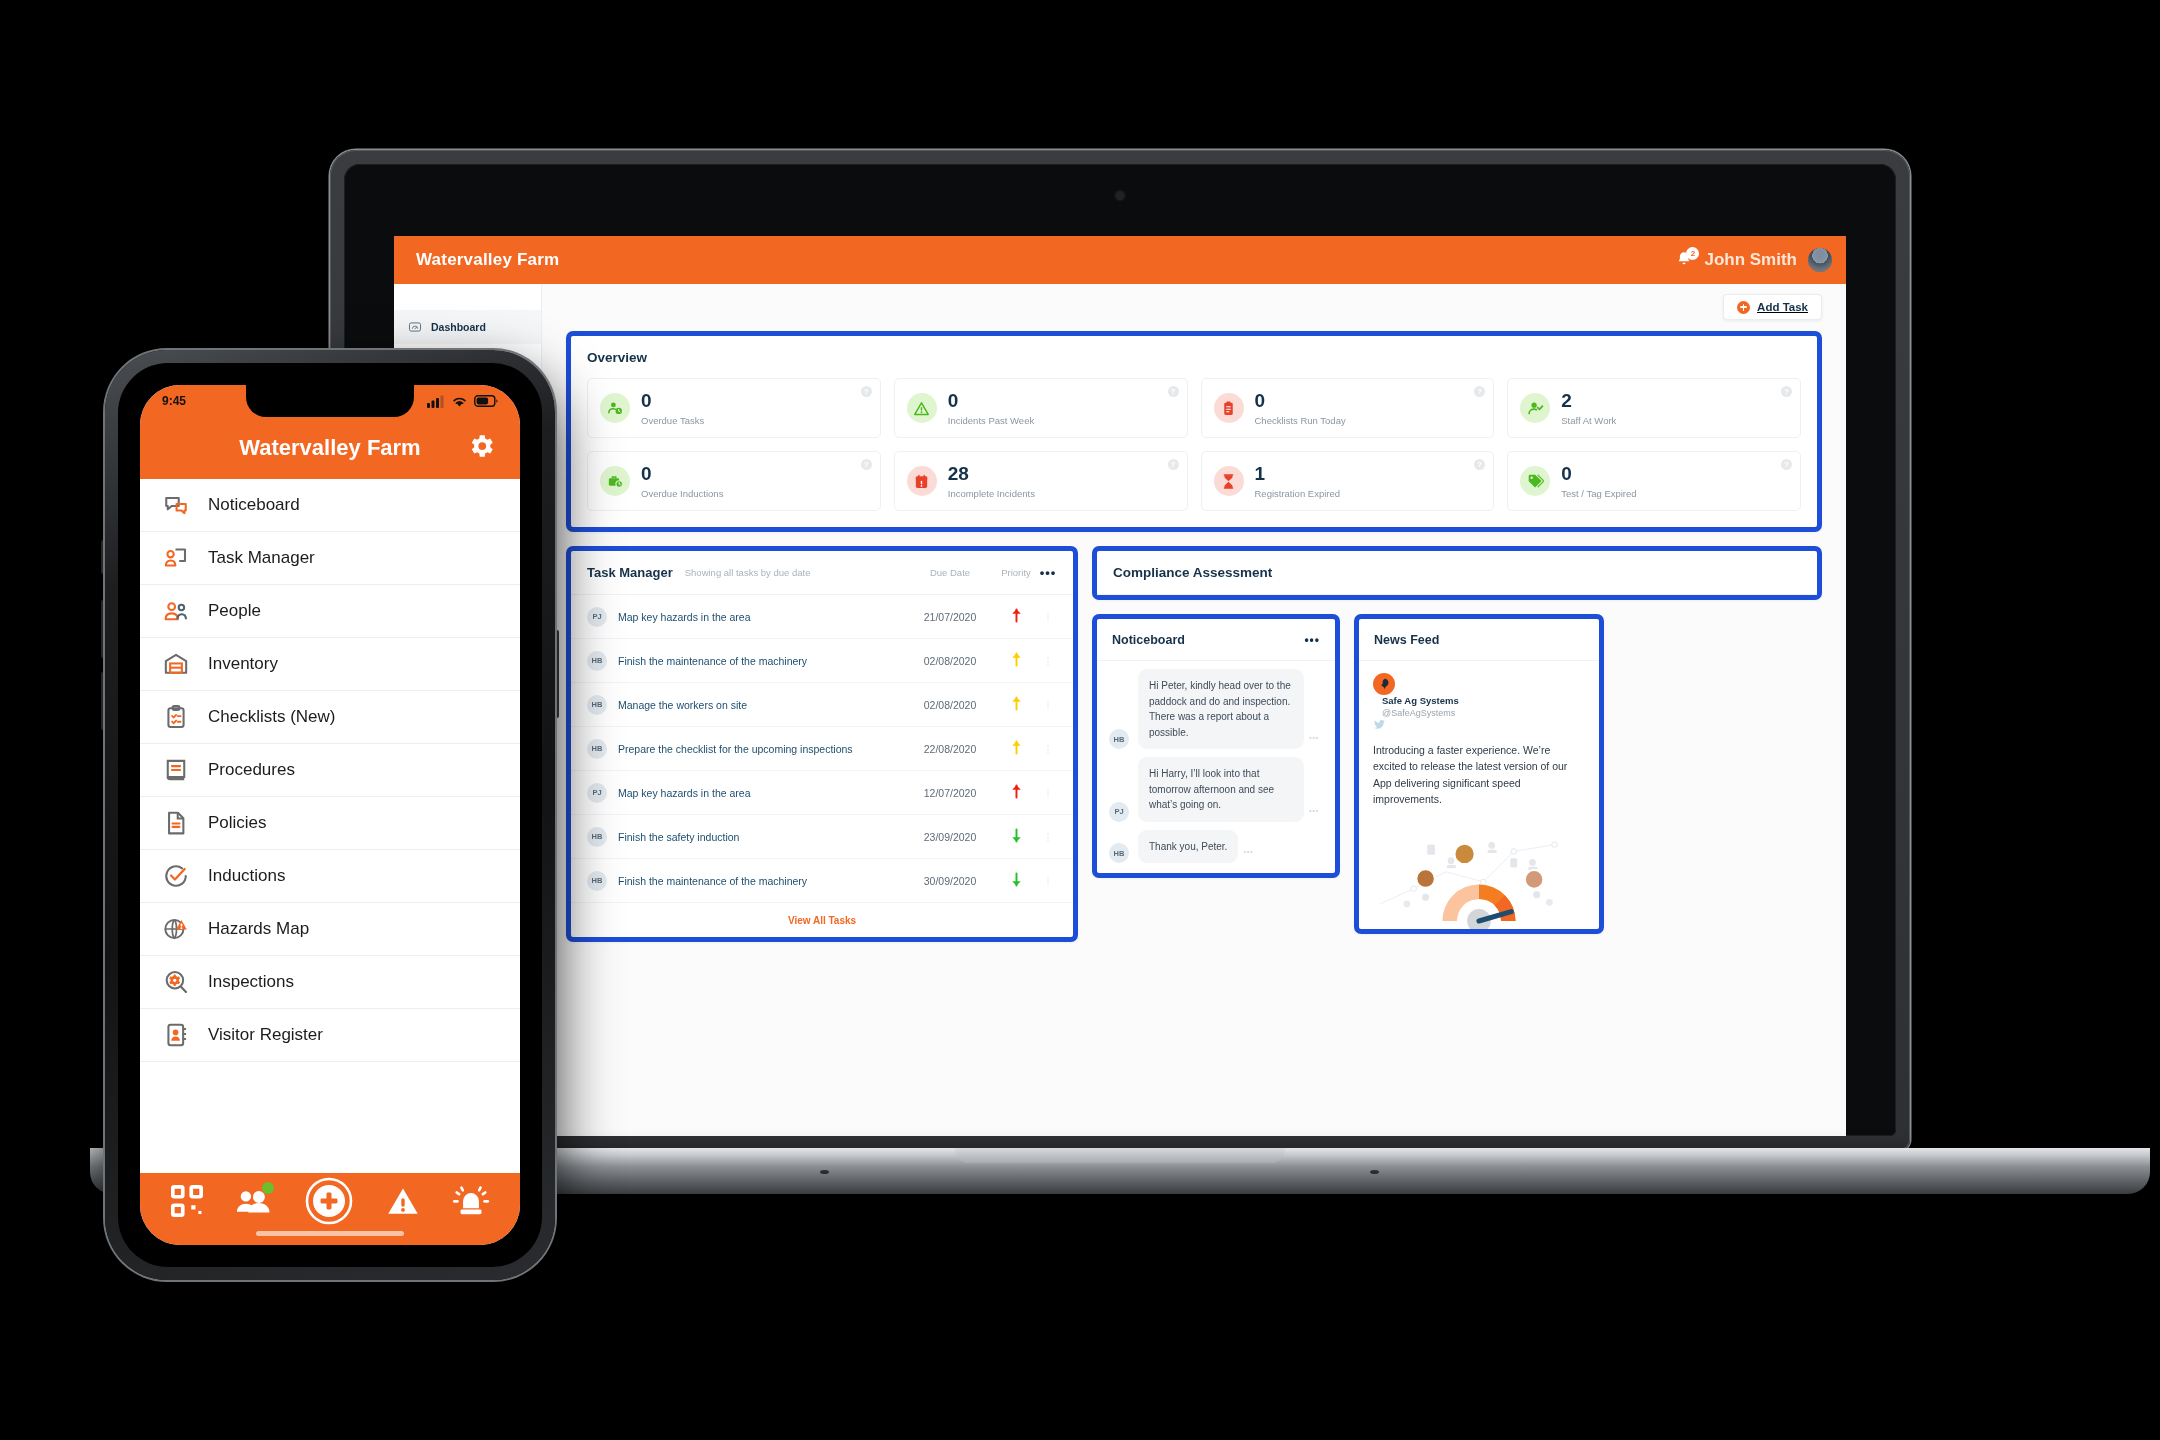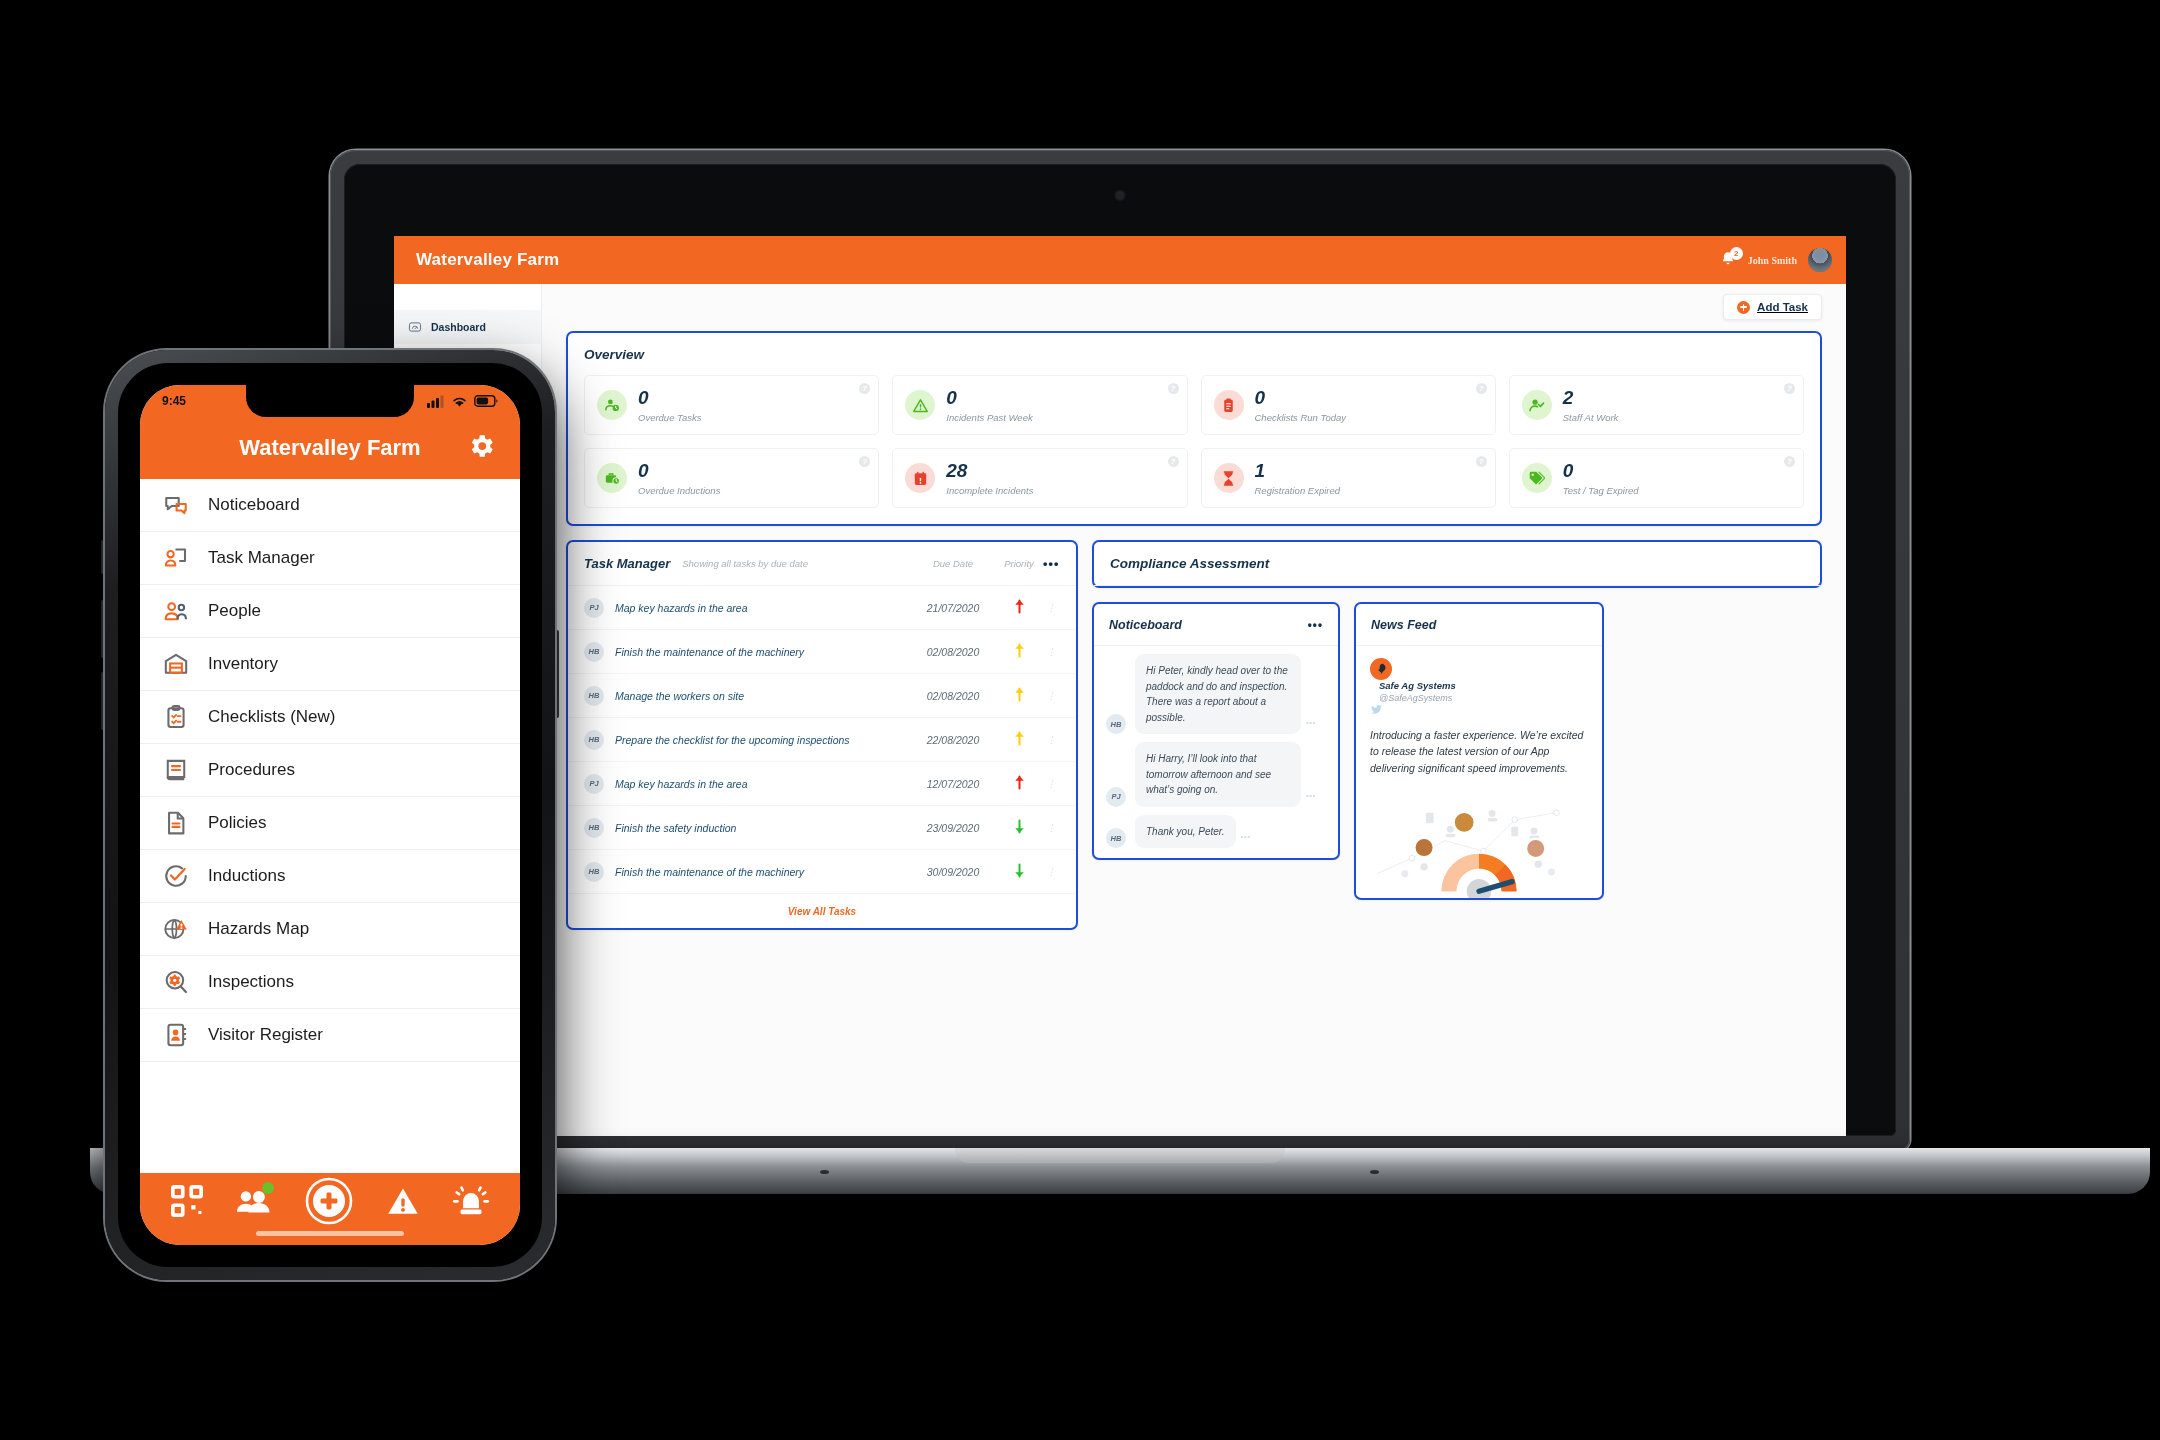--- a/index.html
+++ b/index.html
@@ -48,21 +48,21 @@
     padding:0 14px 0 22px; justify-content:space-between;
   }
   .topbar .brand { color:#fff; font-size:17px; font-weight:700; letter-spacing:.2px; }
   .topbar .right { display:flex; align-items:center; gap:11px; }
   .bell-wrap { position:relative; width:18px; height:20px; }
   .badge {
     position:absolute; right:-6px; top:-3px; min-width:13px; height:13px; padding:0 3px;
     background:#fff; color:#f26722; border-radius:7px; font-size:8px; font-weight:700;
     display:flex; align-items:center; justify-content:center; line-height:1;
   }
-  .user-name { color:#ffe6d6; font-size:10px; font-weight:600;font-family:Liberation Serif, serif; }
+  .user-name { color:#ffe6d6; font-size:17px; font-weight:600; }
   .avatar-top { width:24px; height:24px; border-radius:50%;
      background:radial-gradient(circle at 50% 32%,#7e8da0 0 38%,#2e3a47 39% 100%);
      box-shadow:inset 0 -6px 9px rgba(255,255,255,.35); }
 
   .body-row { display:flex; height:852px; }
   .sidenav { width:148px; background:#fff; border-right:1px solid #eceef0; padding-top:26px; }
   .nav-item { display:flex; align-items:center; gap:9px; height:34px; padding:0 0 0 14px; font-size:10.5px; }
   .nav-item.active { background:#f6f7f8; color:#15324a; font-weight:700; }
   .nav-item.dim { color:#b9c0c7; font-weight:600; }
   .nav-ico { width:14px; height:14px; display:block; }
@@ -74,22 +74,22 @@
     display:inline-flex; align-items:center; gap:7px; background:#fff;
     border:1px solid #ececec; border-radius:4px; height:26px; padding:0 13px;
     font-size:11.5px; font-weight:700; color:#15324a;
     box-shadow:0 1px 3px rgba(16,30,54,.08);
   }
   .plus-circ { width:13px; height:13px; border-radius:50%; background:#f26722; position:relative; }
   .plus-circ:before,.plus-circ:after{content:"";position:absolute;background:#fff;border-radius:1px;}
   .plus-circ:before{left:3px;top:5.8px;width:7px;height:1.6px;}
   .plus-circ:after{top:3px;left:5.7px;height:7px;width:1.6px;}
 
-  .card { background:#fff; border:2px solid #1d4ed8; border-radius:7px;
-          box-shadow:0 1px 3px rgba(16,30,54,.05);font-style:italic; }
+  .card { background:#fff; border:5px solid #1d4ed8; border-radius:7px;
+          box-shadow:0 1px 3px rgba(16,30,54,.05); }
 
   
   .overview { margin-top:9px; padding:14px 16px 16px 16px; }
   .sec-title { font-size:13.5px; font-weight:700; color:#15324a; }
   .stat-grid { display:grid; grid-template-columns:repeat(4,1fr); gap:13px; margin-top:13px; }
   .stat {
     border:1px solid #eef0f2; border-radius:5px; height:60px; padding:0 12px;
     display:flex; align-items:center; gap:11px; position:relative; background:#fff;
   }
   .stat .qm { position:absolute; right:8px; top:7px; width:11px; height:11px; border-radius:50%;

